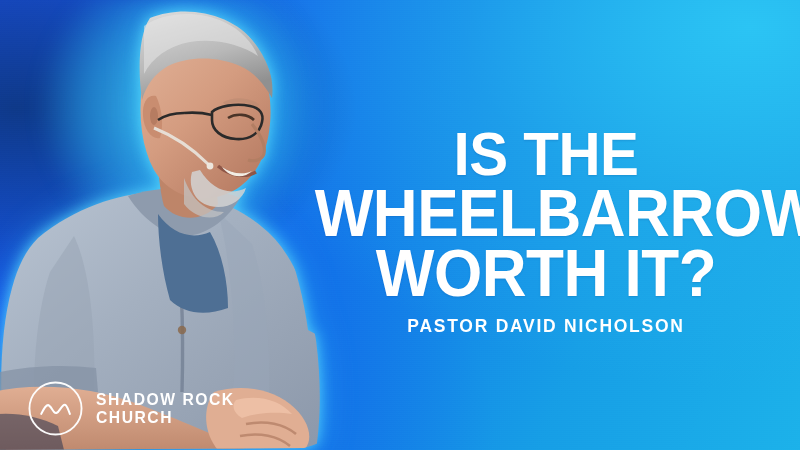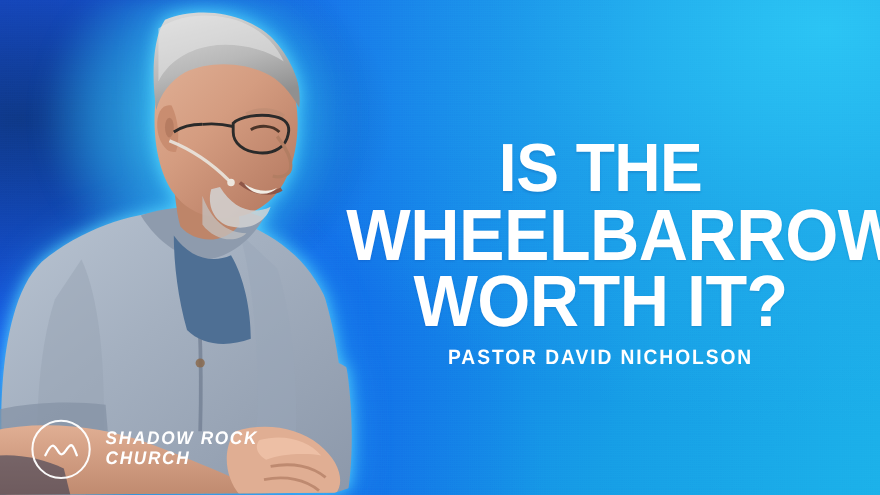--- a/index.html
+++ b/index.html
@@ -93,21 +93,21 @@
     letter-spacing:1.9px;
     transform:scaleX(.92);
     transform-origin:center;
     white-space:nowrap;
   }
 
   
   .logo{
     position:absolute;
     left:26px;bottom:12px;
-    display:flex;align-items:center;gap:11px;font-style:italic;
+    display:flex;align-items:center;gap:11px;
   }
   .logo-mark{
     width:59px;height:59px;flex:0 0 59px;
     position:relative;
   }
   .logo-mark svg{display:block;width:100%;height:100%;}
   .logo-text{
     display:flex;flex-direction:column;
     font-family:"Liberation Sans Narrow","Liberation Sans", sans-serif;
     font-weight:700;

